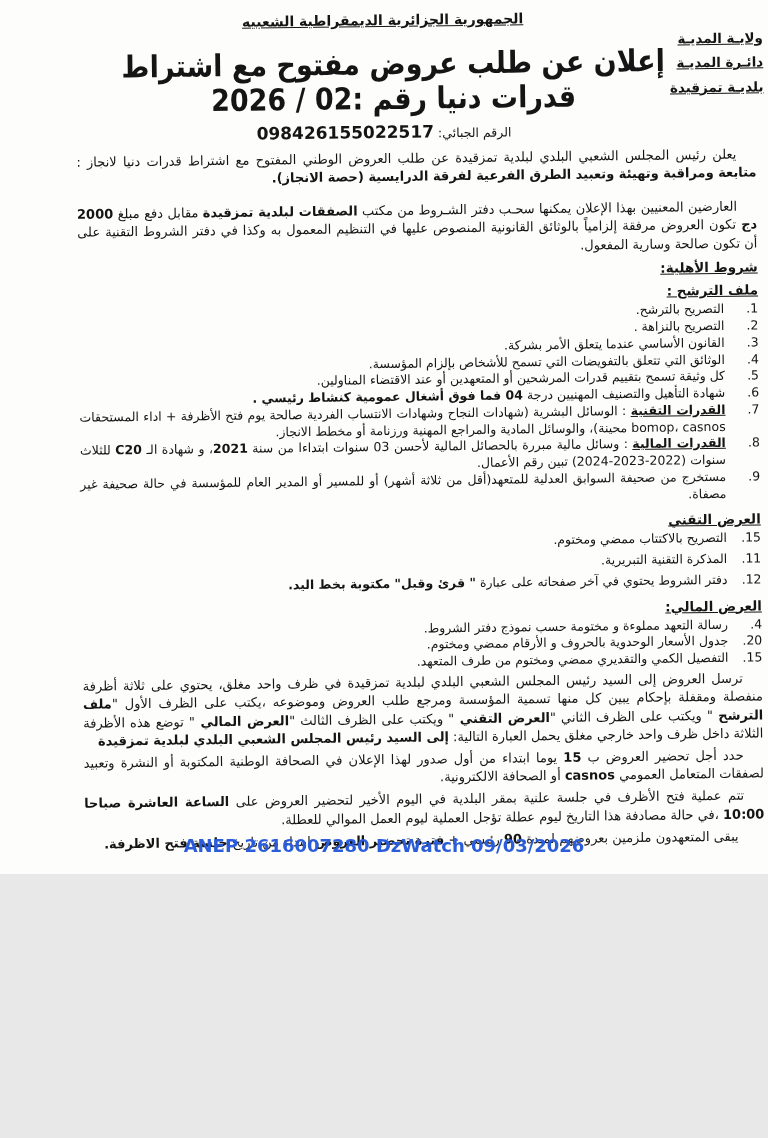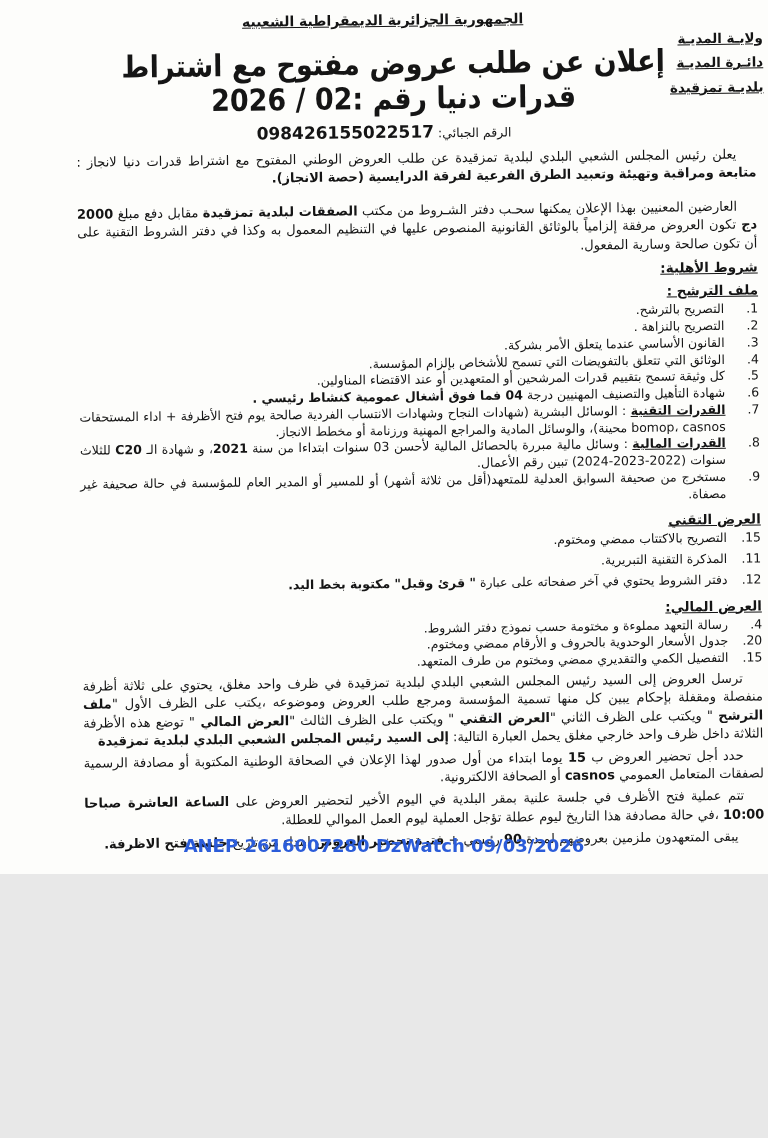--- a/index.html
+++ b/index.html
@@ -167,21 +167,21 @@
 
       <div class="p indent" style="margin-top:3px"><span>ترسل العروض إلى السيد رئيس المجلس الشعبي البلدي لبلدية تمزقيدة في ظرف واحد مغلق، يحتوي على ثلاثة أظرفة منفصلة ومقفلة بإحكام يبين كل منها تسمية المؤسسة ومرجع طلب العروض وموضوعه ،يكتب على الظرف الأول "</span><span class="b">ملف الترشح </span><span>" ويكتب على الظرف الثاني "</span><span class="b">العرض التقني </span><span>" ويكتب على الظرف الثالث "</span><span class="b">العرض المالي </span><span>" توضع هذه الأظرفة الثلاثة داخل ظرف واحد خارجي مغلق يحمل العبارة التالية:   </span><span class="b">إلى السيد رئيس المجلس الشعبي البلدي لبلدية تمزقيدة</span></div>
 
       <div class="env-title">
 
       <div></div>
           <div></div>
           <div></div>
         </div>
 
-      <div class="p indent"><span>حدد أجل تحضير العروض ب </span><span class="b">15</span><span> يوما ابتداء من أول صدور لهذا الإعلان في الصحافة الوطنية المكتوبة أو مصادفة الرسمية لصفقات المتعامل العمومي </span><span class="b">casnos</span><span> أو الصحافة الالكترونية.</span></div>
+      <div class="p indent"><span>حدد أجل تحضير العروض ب </span><span class="b">15</span><span> يوما ابتداء من أول صدور لهذا الإعلان في الصحافة الوطنية المكتوبة أو النشرة وتعبيد لصفقات المتعامل العمومي </span><span class="b">casnos</span><span> أو الصحافة الالكترونية.</span></div>
 
       <div class="p indent" style="margin-top:4px"><span>تتم عملية فتح الأظرف في جلسة علنية بمقر البلدية في اليوم الأخير لتحضير العروض على </span><span class="b">الساعة العاشرة صباحا 10:00</span><span> ،في حالة مصادفة هذا التاريخ ليوم عطلة تؤجل العملية ليوم العمل الموالي للعطلة.</span></div>
 
       <div class="validity"><span>يبقى المتعهدون ملزمين بعروضهم لمـدة  </span><span class="b">90</span><span> رئيسي + </span><span class="b">فترة تحضير العروض</span><span> ابتداء من تاريخ </span><span class="b">جلسة فتح الاظرفة.</span></div>
 
     </div>
   </div>
 
   <div class="footer" style="color:#2b5cd9">ANEP 2616007280 DzWatch 09/03/2026</div>
 </div>

